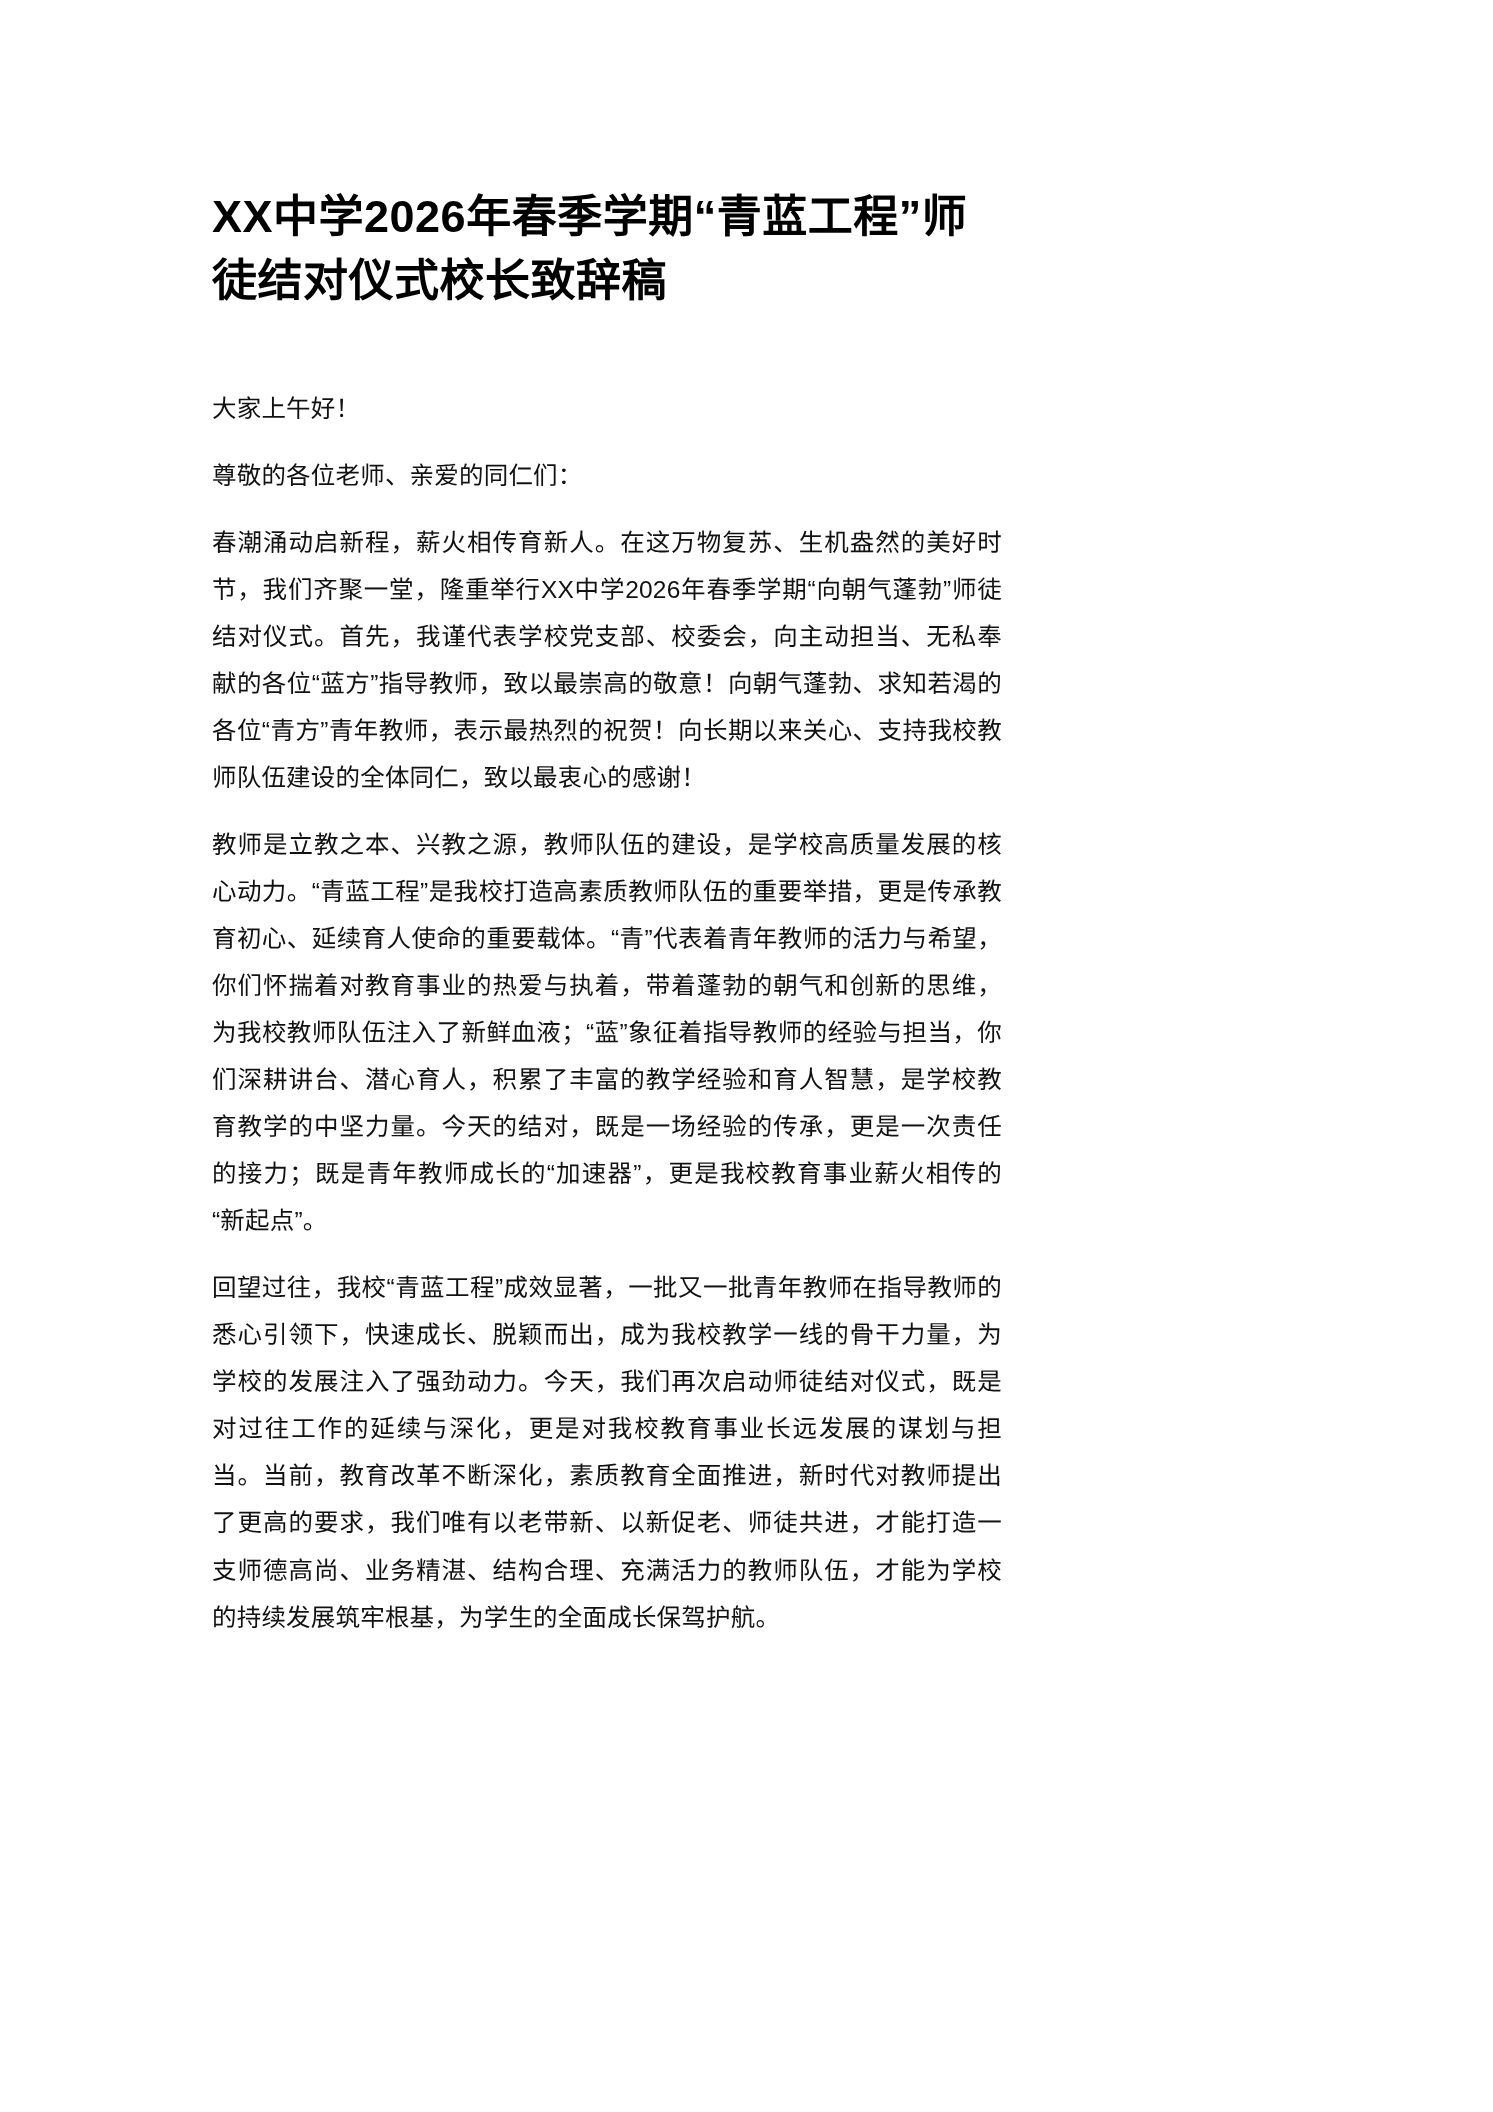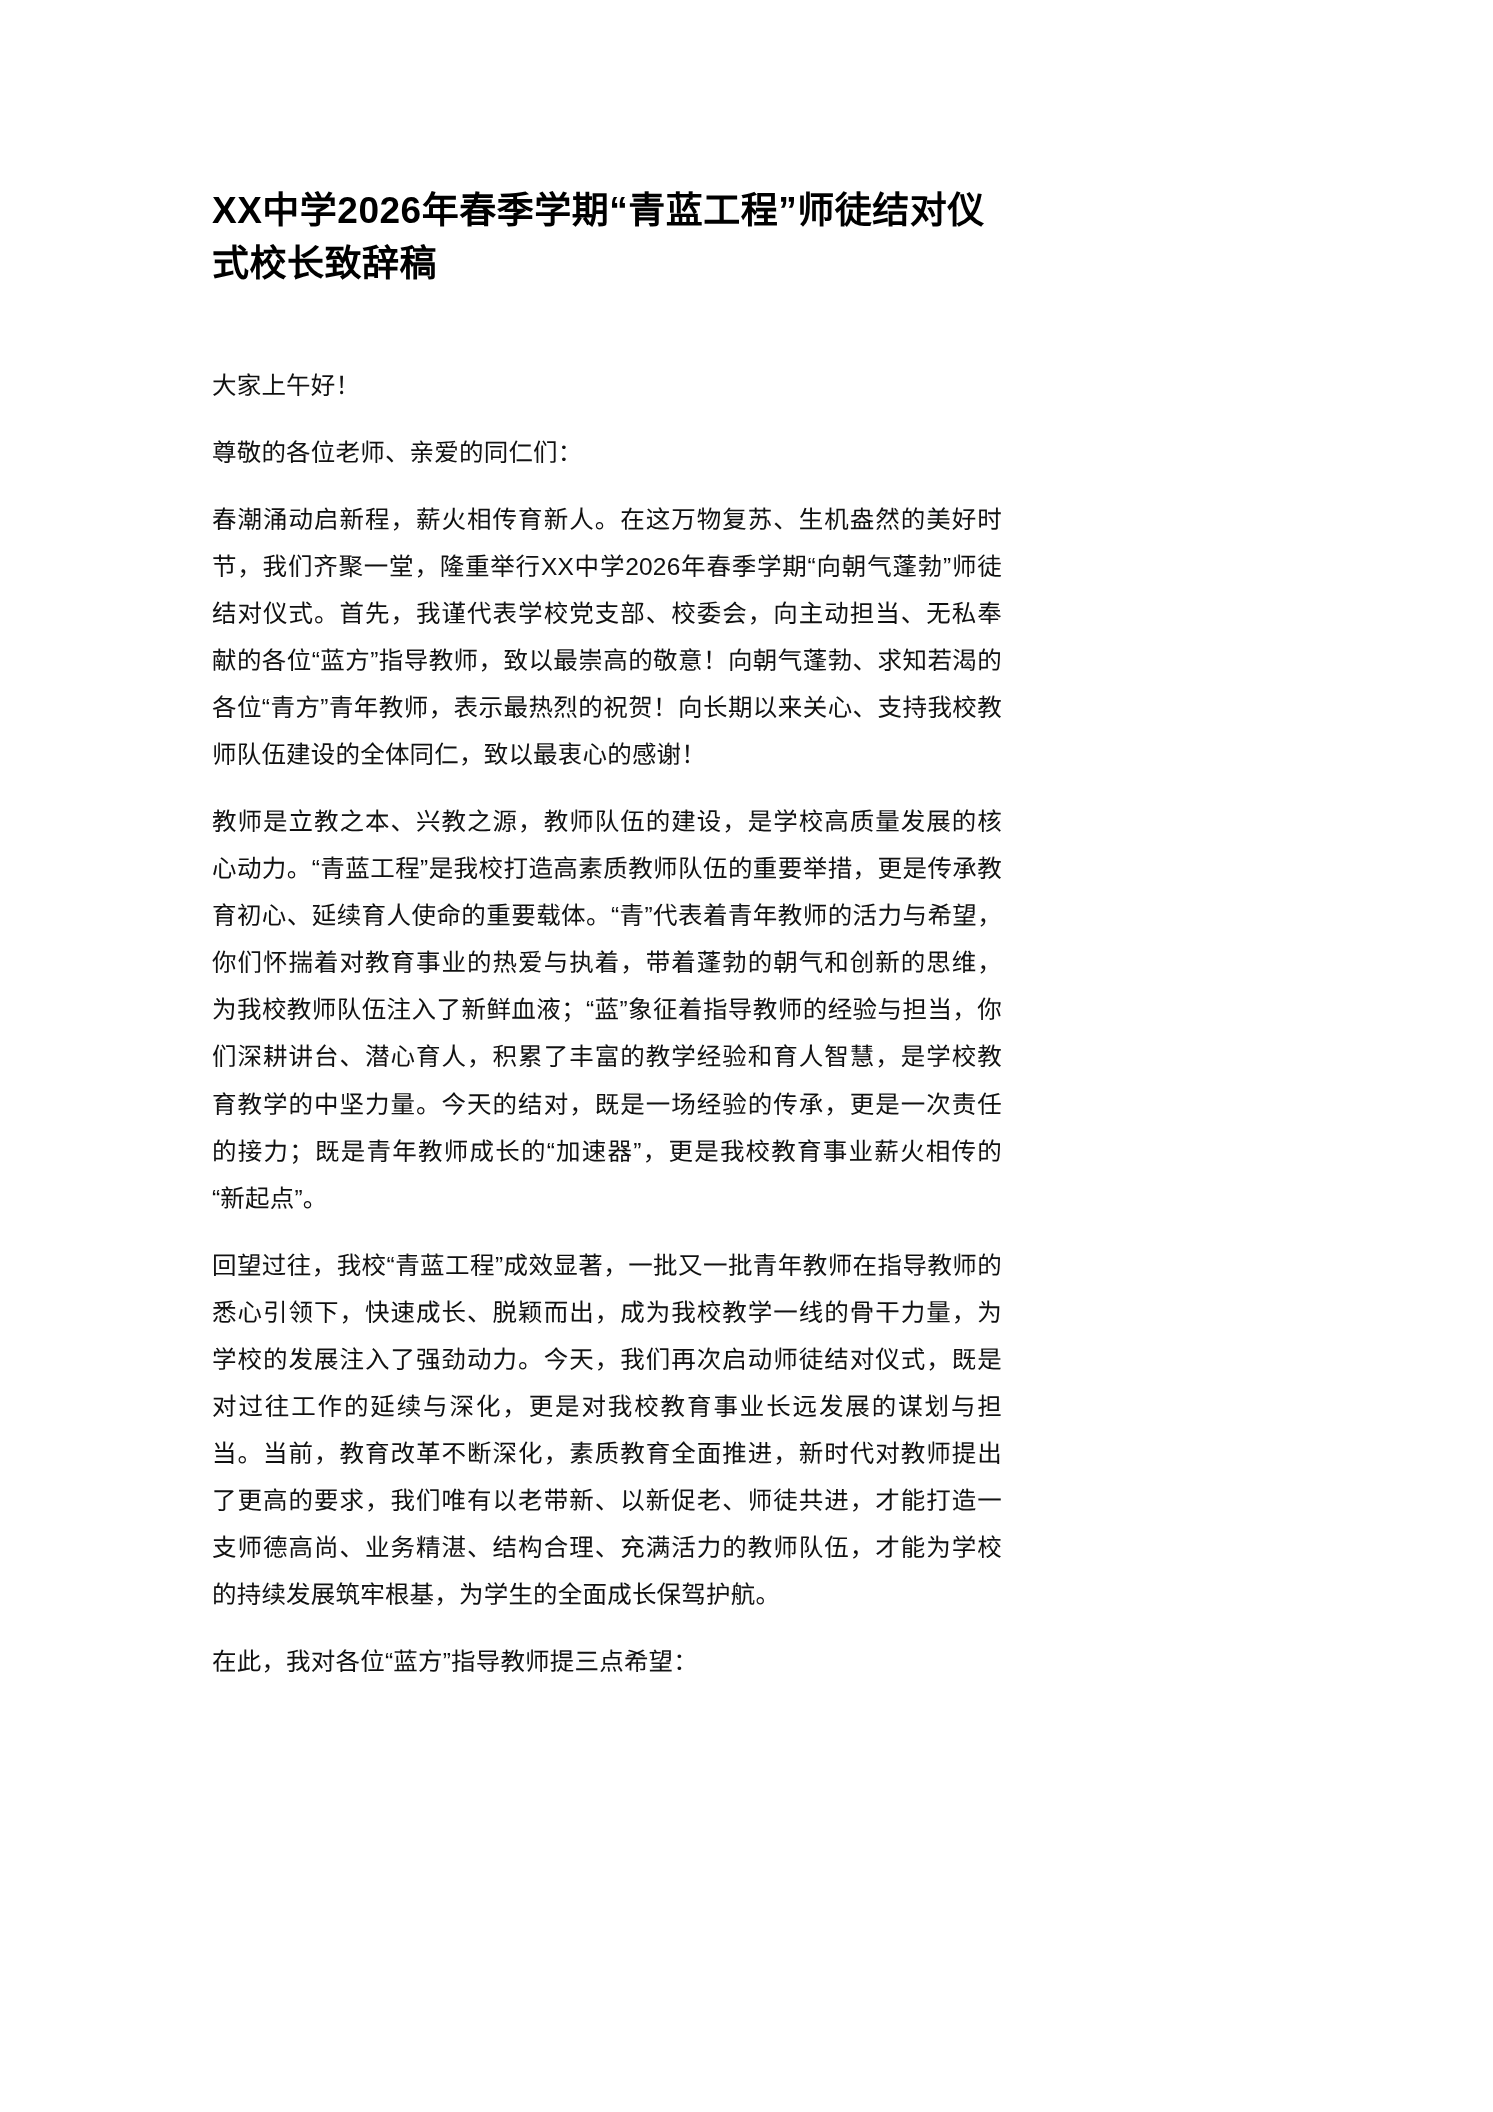--- a/index.html
+++ b/index.html
@@ -24,21 +24,21 @@
     padding: 185px 0 60px 0;
   }
   .content {
     width: 790px;
     margin: 0 auto;
     margin-left: 212px;
   }
   .doc-title {
     font-family: "Liberation Sans", "DejaVu Sans", sans-serif;
     font-weight: 700;
-    font-size: 37px;
+    font-size: 45px;
     line-height: 1.42;
     letter-spacing: 0.5px;
     color: #000000;
     margin: 0 0 72px 0;
     text-align: left;
     white-space: normal;
     word-break: break-all;
   }
   .para {
     font-size: 24.5px;
@@ -66,17 +66,16 @@
     <p class="para">大家上午好！</p>
 
     <p class="para">尊敬的各位老师、亲爱的同仁们：</p>
 
     <p class="para">春潮涌动启新程，薪火相传育新人。在这万物复苏、生机盎然的美好时节，我们齐聚一堂，隆重举行XX中学2026年春季学期“向朝气蓬勃”师徒结对仪式。首先，我谨代表学校党支部、校委会，向主动担当、无私奉献的各位“蓝方”指导教师，致以最崇高的敬意！向朝气蓬勃、求知若渴的各位“青方”青年教师，表示最热烈的祝贺！向长期以来关心、支持我校教师队伍建设的全体同仁，致以最衷心的感谢！</p>
 
     <p class="para">教师是立教之本、兴教之源，教师队伍的建设，是学校高质量发展的核心动力。“青蓝工程”是我校打造高素质教师队伍的重要举措，更是传承教育初心、延续育人使命的重要载体。“青”代表着青年教师的活力与希望，你们怀揣着对教育事业的热爱与执着，带着蓬勃的朝气和创新的思维，为我校教师队伍注入了新鲜血液；“蓝”象征着指导教师的经验与担当，你们深耕讲台、潜心育人，积累了丰富的教学经验和育人智慧，是学校教育教学的中坚力量。今天的结对，既是一场经验的传承，更是一次责任的接力；既是青年教师成长的“加速器”，更是我校教育事业薪火相传的“新起点”。</p>
 
     <p class="para">回望过往，我校“青蓝工程”成效显著，一批又一批青年教师在指导教师的悉心引领下，快速成长、脱颖而出，成为我校教学一线的骨干力量，为学校的发展注入了强劲动力。今天，我们再次启动师徒结对仪式，既是对过往工作的延续与深化，更是对我校教育事业长远发展的谋划与担当。当前，教育改革不断深化，素质教育全面推进，新时代对教师提出了更高的要求，我们唯有以老带新、以新促老、师徒共进，才能打造一支师德高尚、业务精湛、结构合理、充满活力的教师队伍，才能为学校的持续发展筑牢根基，为学生的全面成长保驾护航。</p>
 
-    <p class="para">在此，我对各位“蓝方”指导教师提三点希望：</p>
 
 
   </div>
 </div>
 
 </body></html>

